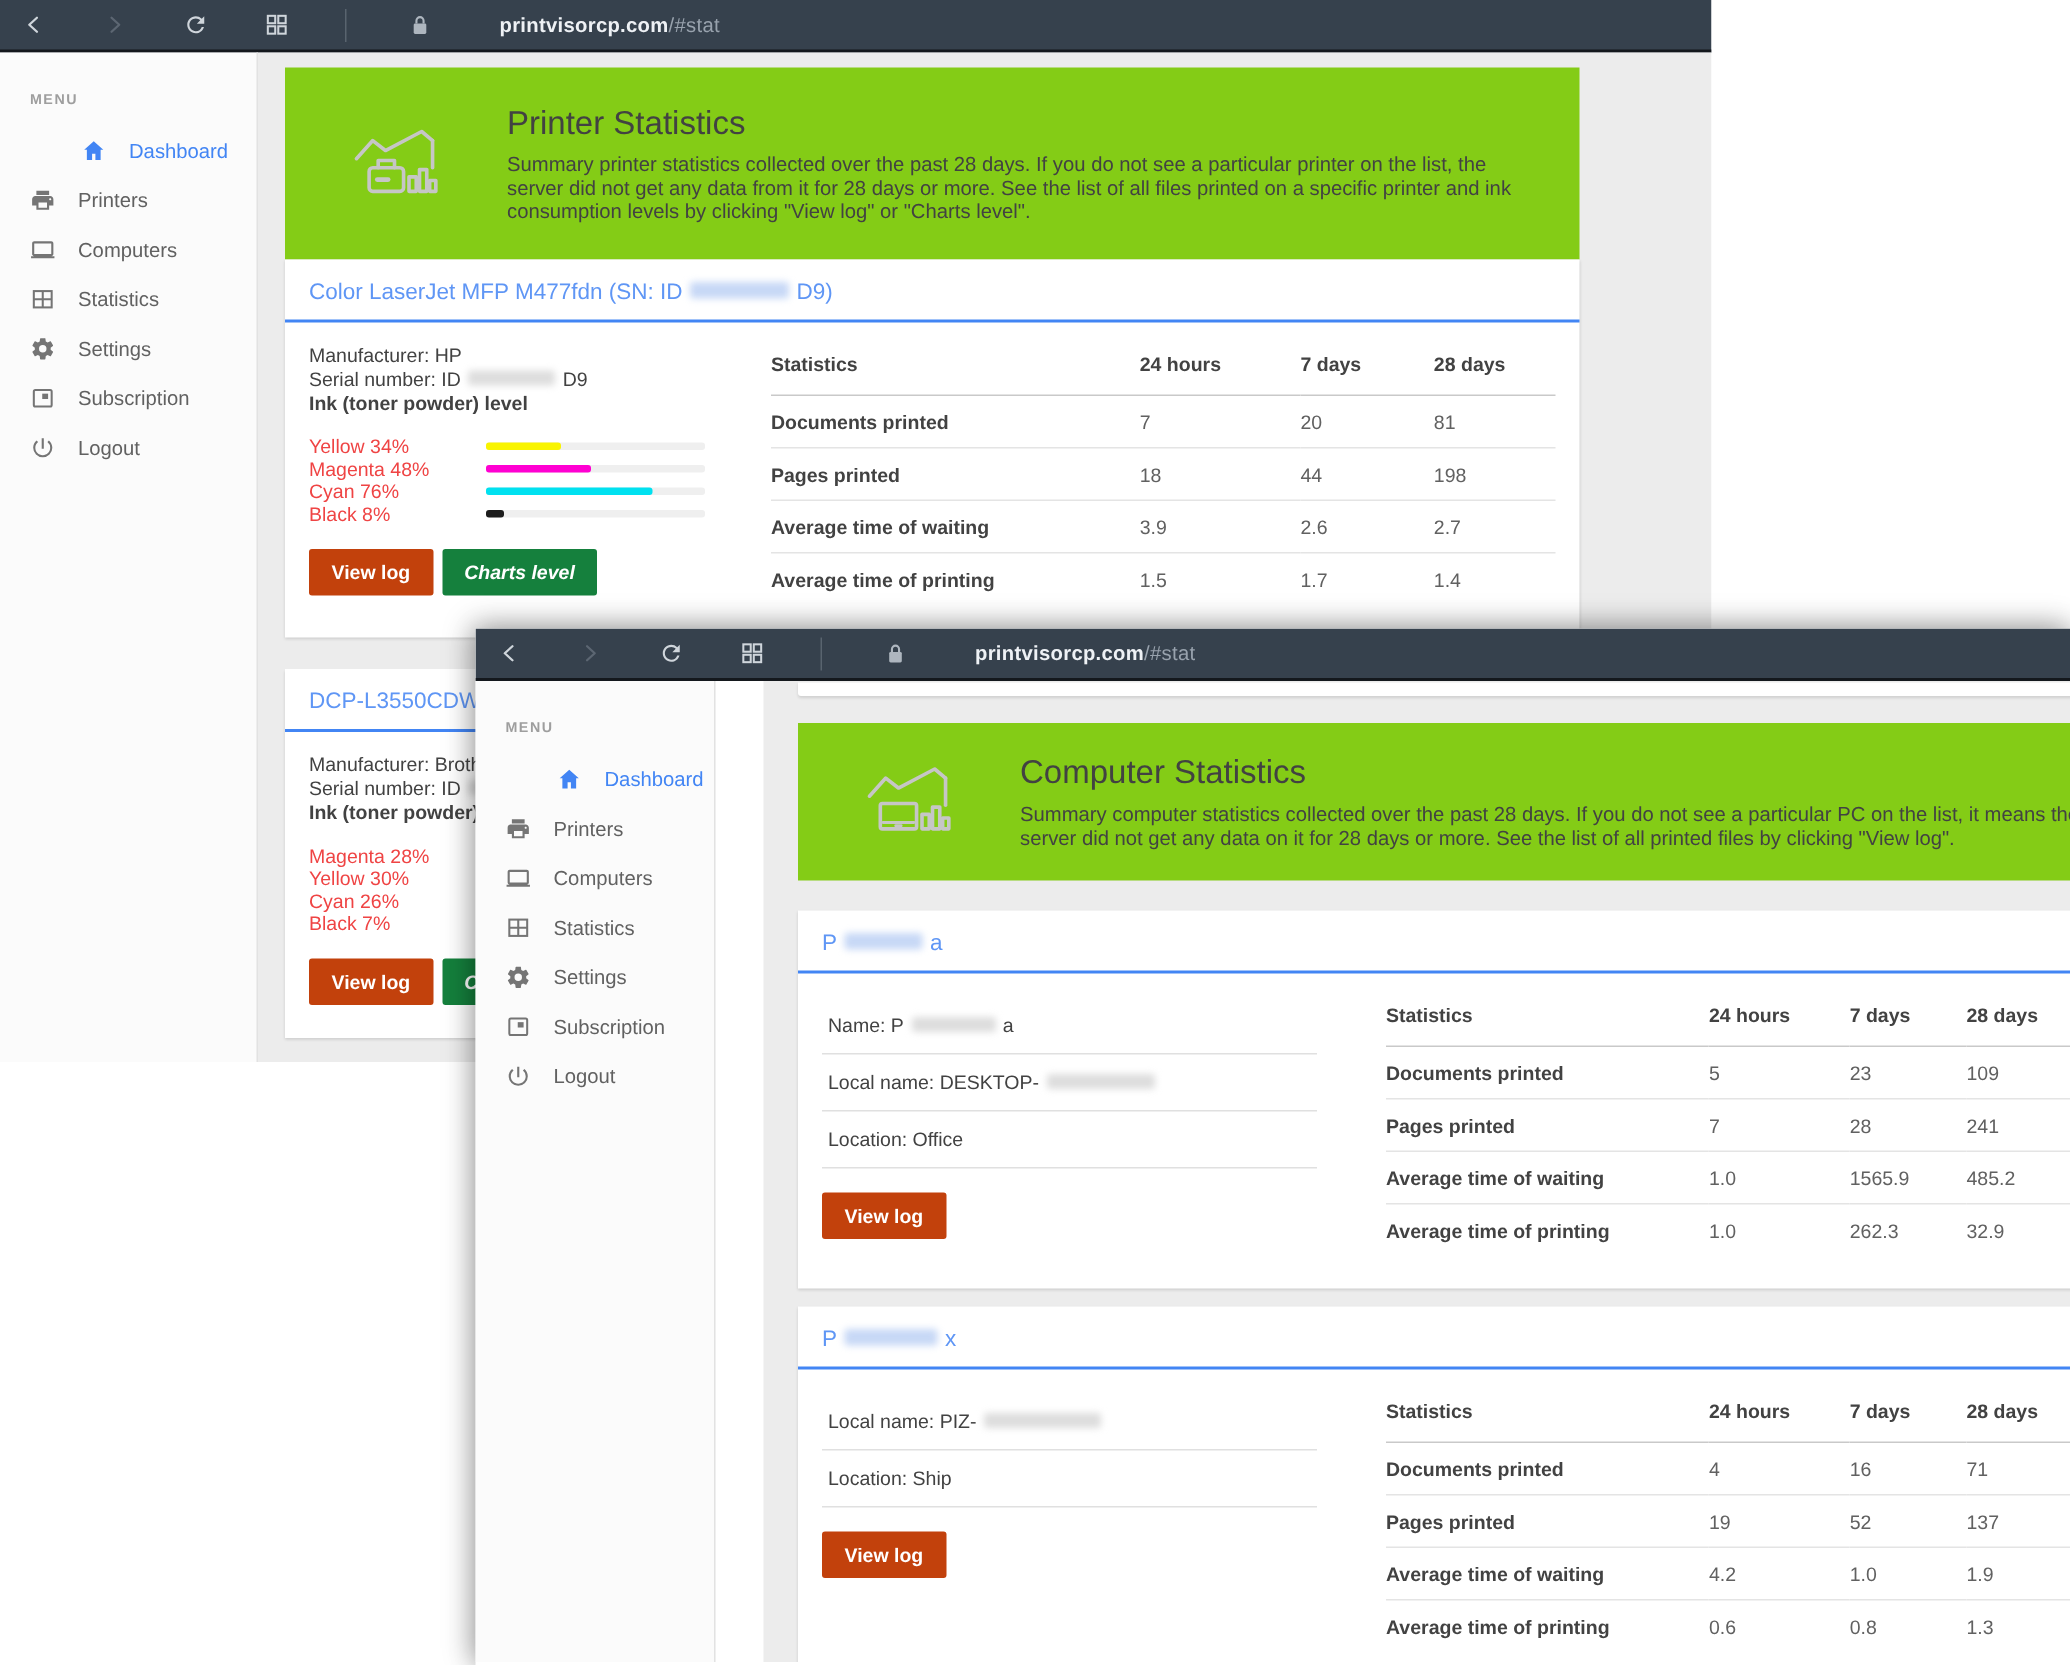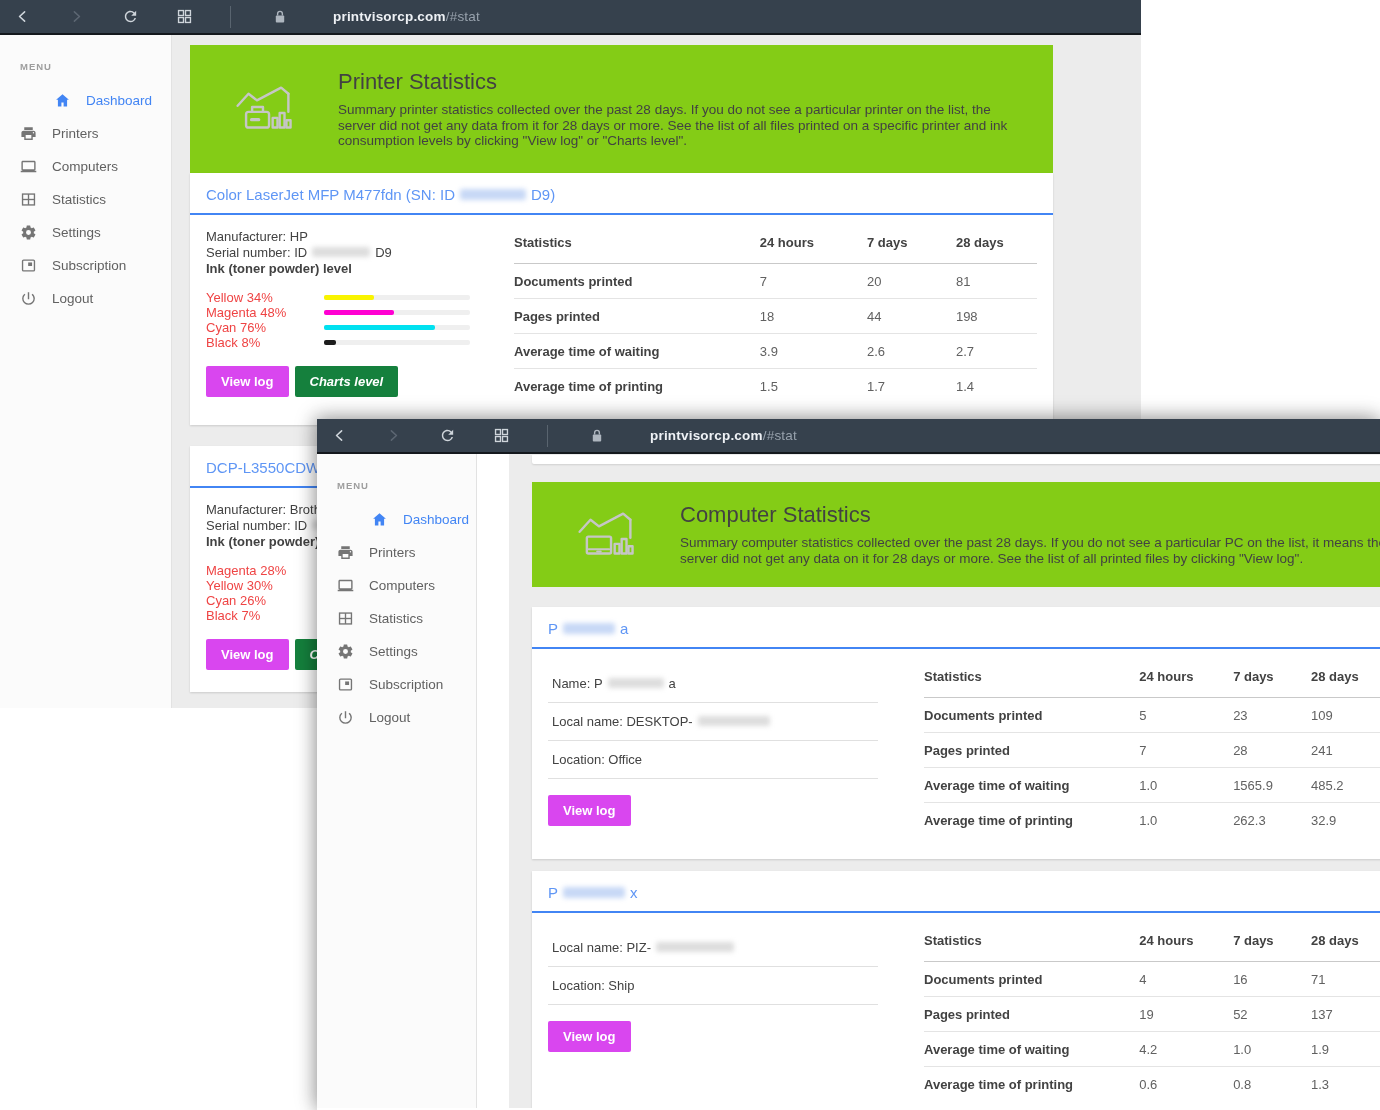--- a/index.html
+++ b/index.html
@@ -68,21 +68,21 @@
   .info-line { font-size:13px; color:#424242; line-height:16px; }
   .ink-heading { font-size:13px; color:#424242; font-weight:700; line-height:16px; }
   .ink-rows { margin-top:13px; }
   .ink-row { display:flex; align-items:center; height:15px; }
   .ink-label { width:118px; font-size:13px; color:#ef4444; }
   .ink-track { width:146px; height:5px; background:#efefef; border-radius:2px; position:relative; }
   .ink-fill { position:absolute; left:0; top:0; height:5px; border-radius:2px; }
   .btn-row { margin-top:16px; display:flex; gap:6px; }
   .btn { font-family:"Liberation Sans", sans-serif; font-size:13px; font-weight:700; color:#fff;
     padding:8px 15px; border-radius:2px; border:none; cursor:pointer; }
-  .btn-primary { background:#d946ef; }
+  .btn-primary { background:#c2410c; }
   .btn-secondary { background:#15803d;font-style:italic; }
 
   
   .stats-table { border-collapse:collapse; font-size:13px; align-self:flex-start; }
   .printer-table { margin-left:16px; width:537px; }
   .computer-table { margin-left:46px; width:540px; }
   .stats-table th { text-align:left; font-weight:700; color:#424242; padding:6px 0 13px;
     border-bottom:1px solid #c9c9c9; }
   .stats-table td { color:#616161; padding:10px 0 9px; border-bottom:1px solid #e4e4e4; }
   .stats-table td.lbl { font-weight:700; color:#424242; }

